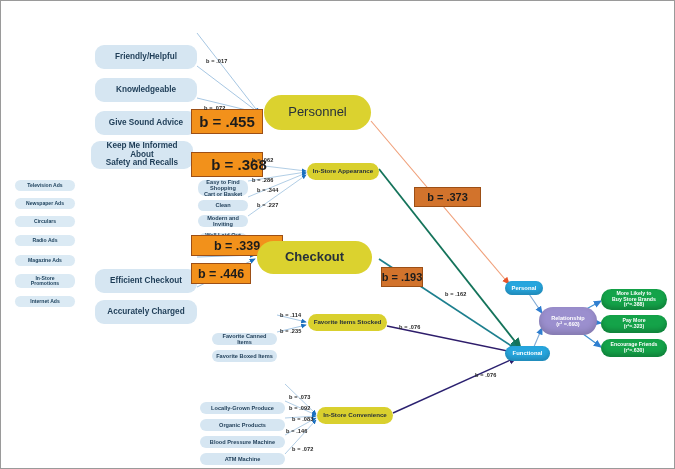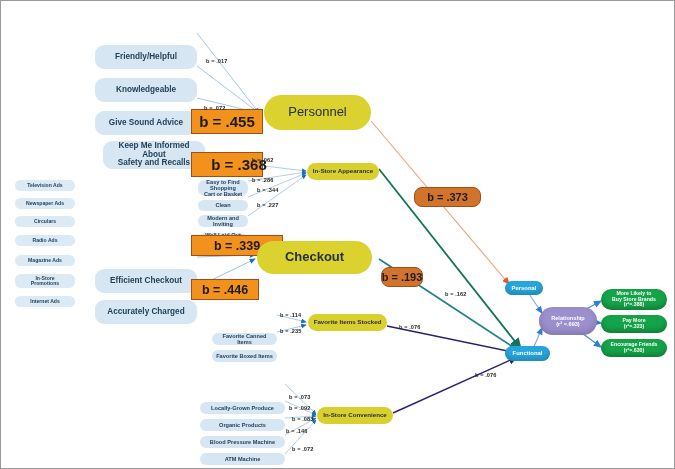--- a/index.html
+++ b/index.html
@@ -116,21 +116,21 @@
     color: #1c1c1c;
     font-weight: bold;
     display: flex;
     align-items: center;
     justify-content: center;
     box-sizing: border-box;
     white-space: nowrap;
   }
   .coef-box.xl { font-size: 15px; margin-top: 39px; }
   .coef-box.lg { font-size: 12.5px; }
-  .coef-box.md { font-size: 11px; background: #d2732c; border-radius: 8px; }
+  .coef-box.md { font-size: 11px; background: #d2732c; }
 </style>
 </head>
 <body>
 
 <div id="canvas">
 
   <svg id="svg-layer" viewBox="0 0 675 469">
     <defs>
       <marker id="ar-blue" markerWidth="7" markerHeight="7" refX="6" refY="3" orient="auto">
         <path d="M0,0 L7,3 L0,6 Z" fill="#1a6fbf"></path>
@@ -233,21 +233,21 @@
 
   <div class="node indicator" style="left:94px;top:20px;width:102px;height:24px;">
     <span>Friendly/Helpful</span>
   </div>
   <div class="node indicator" style="left:94px;top:53px;width:102px;height:24px;">
     <span>Knowledgeable</span>
   </div>
   <div class="node indicator" style="left:94px;top:86px;width:102px;height:24px;">
     <span>Give Sound Advice</span>
   </div>
-  <div class="node indicator" style="left:102px;top:116px;width:102px;height:28px;">
+  <div class="node indicator" style="left:90px;top:116px;width:102px;height:28px;">
     <span>Keep Me Informed About
 Safety and Recalls</span>
   </div>
 
   <div class="coef" style="left:205px;top:57px;">b = .017</div>
   <div class="coef-box xl" style="left:190px;top:69px;width:72px;height:25px;">b = .455</div>
   <div class="coef" style="left:203px;top:104px;">b = .072</div>
   <div class="coef-box xl" style="left:190px;top:112px;width:72px;height:25px;padding-left:24px;">b = .368</div>
 
   <div class="node latent big" style="left:263px;top:94px;width:107px;height:35px;">
@@ -279,21 +279,21 @@
   </div>
 
   <div class="node indicator" style="left:94px;top:244px;width:102px;height:24px;">
     <span>Efficient Checkout</span>
   </div>
   <div class="node indicator" style="left:94px;top:275px;width:102px;height:24px;">
     <span>Accurately Charged</span>
   </div>
 
   <div class="coef-box lg" style="left:190px;top:234px;width:92px;height:21px;">b = .339</div>
-  <div class="coef-box lg" style="left:190px;top:278px;width:68px;height:21px;">b = .446</div>
+  <div class="coef-box lg" style="left:190px;top:262px;width:60px;height:21px;">b = .446</div>
 
   <div class="node latent big" style="left:256px;top:240px;width:115px;height:33px;font-weight:bold;">
     <span>Checkout</span>
   </div>
 
   <div class="node indicator small" style="left:211px;top:308px;width:65px;height:12px;">
     <span>Favorite Canned Items</span>
   </div>
   <div class="node indicator small" style="left:211px;top:325px;width:65px;height:12px;">
     <span>Favorite Boxed Items</span>

